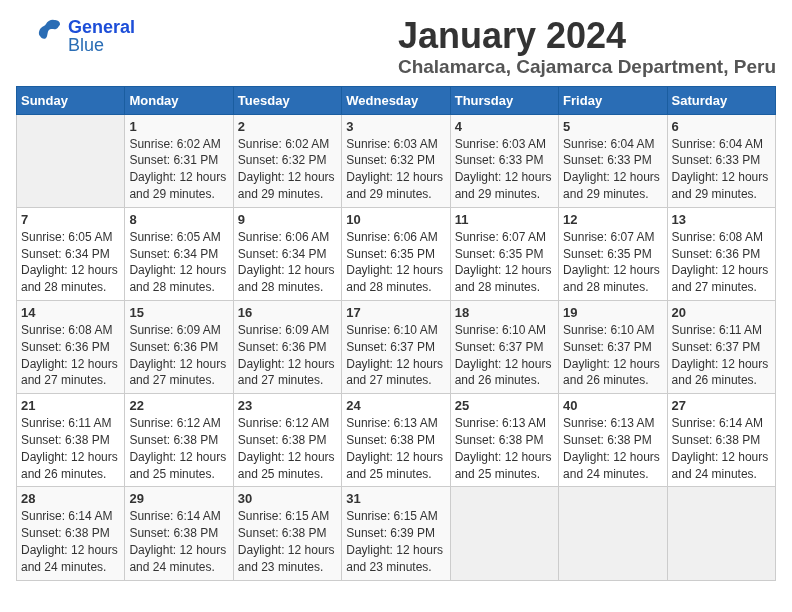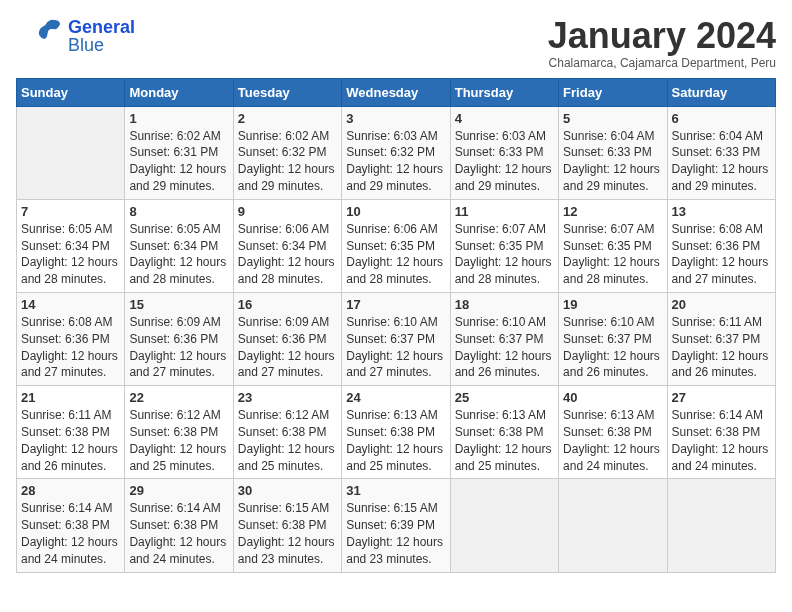--- a/index.html
+++ b/index.html
@@ -10,31 +10,31 @@
       min-height: 612px;
       padding: 16px;
     }
     .header {
       display: flex;
       align-items: flex-start;
       justify-content: space-between;
       margin-bottom: 8px;
     }
     .title-block {
-      text-align: right;
+      text-align: left;
     }
     .title-block h1 {
       font-size: 36px;
       font-weight: bold;
       color: #333;
       line-height: 1.1;
     }
     .title-block h2 {
-      font-size: 12px;
-      font-weight: normal;
+      font-size: 19px;
+      font-weight: bold;
       color: #555;
     }
     table {
       width: 100%;
       border-collapse: collapse;
       font-size: 11px;
     }
     thead tr th {
       background-color: #2a6db5;
       color: #fff;

